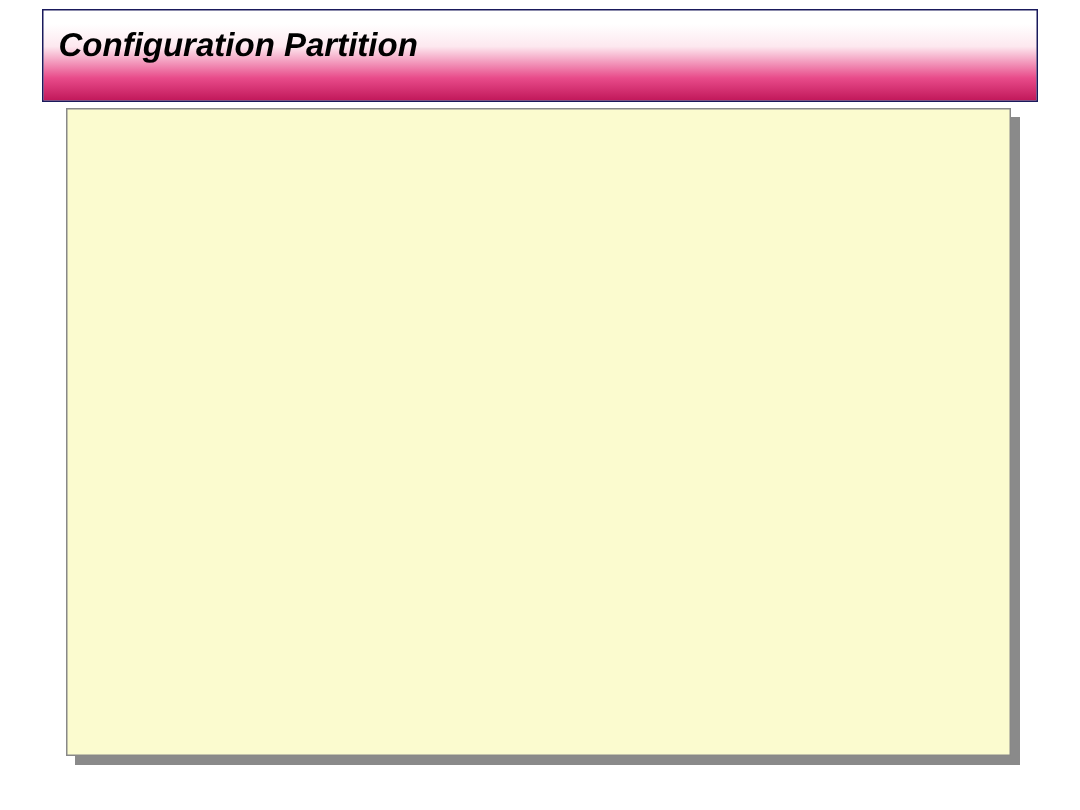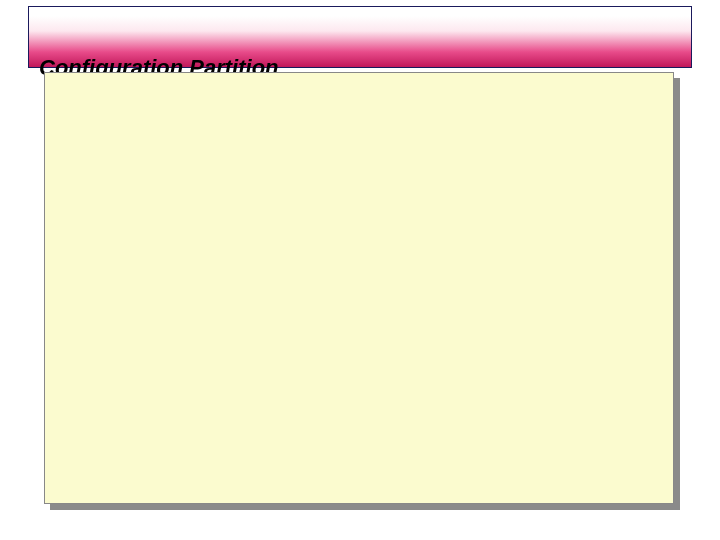--- a/index.html
+++ b/index.html
@@ -29,21 +29,20 @@
       position: relative;
     }
     .header-title {
       position: absolute;
       top: 10px;
       left: 10px;
       font-size: 22px;
       font-weight: bold;
       font-style: italic;
       color: #000000;
-      margin-top: 38px;
     }
     .content-panel-shadow {
       position: absolute;
       top: 72px;
       left: 22px;
       width: 630px;
       height: 432px;
       background: #8a8a8a;
     }
     .content-panel {

